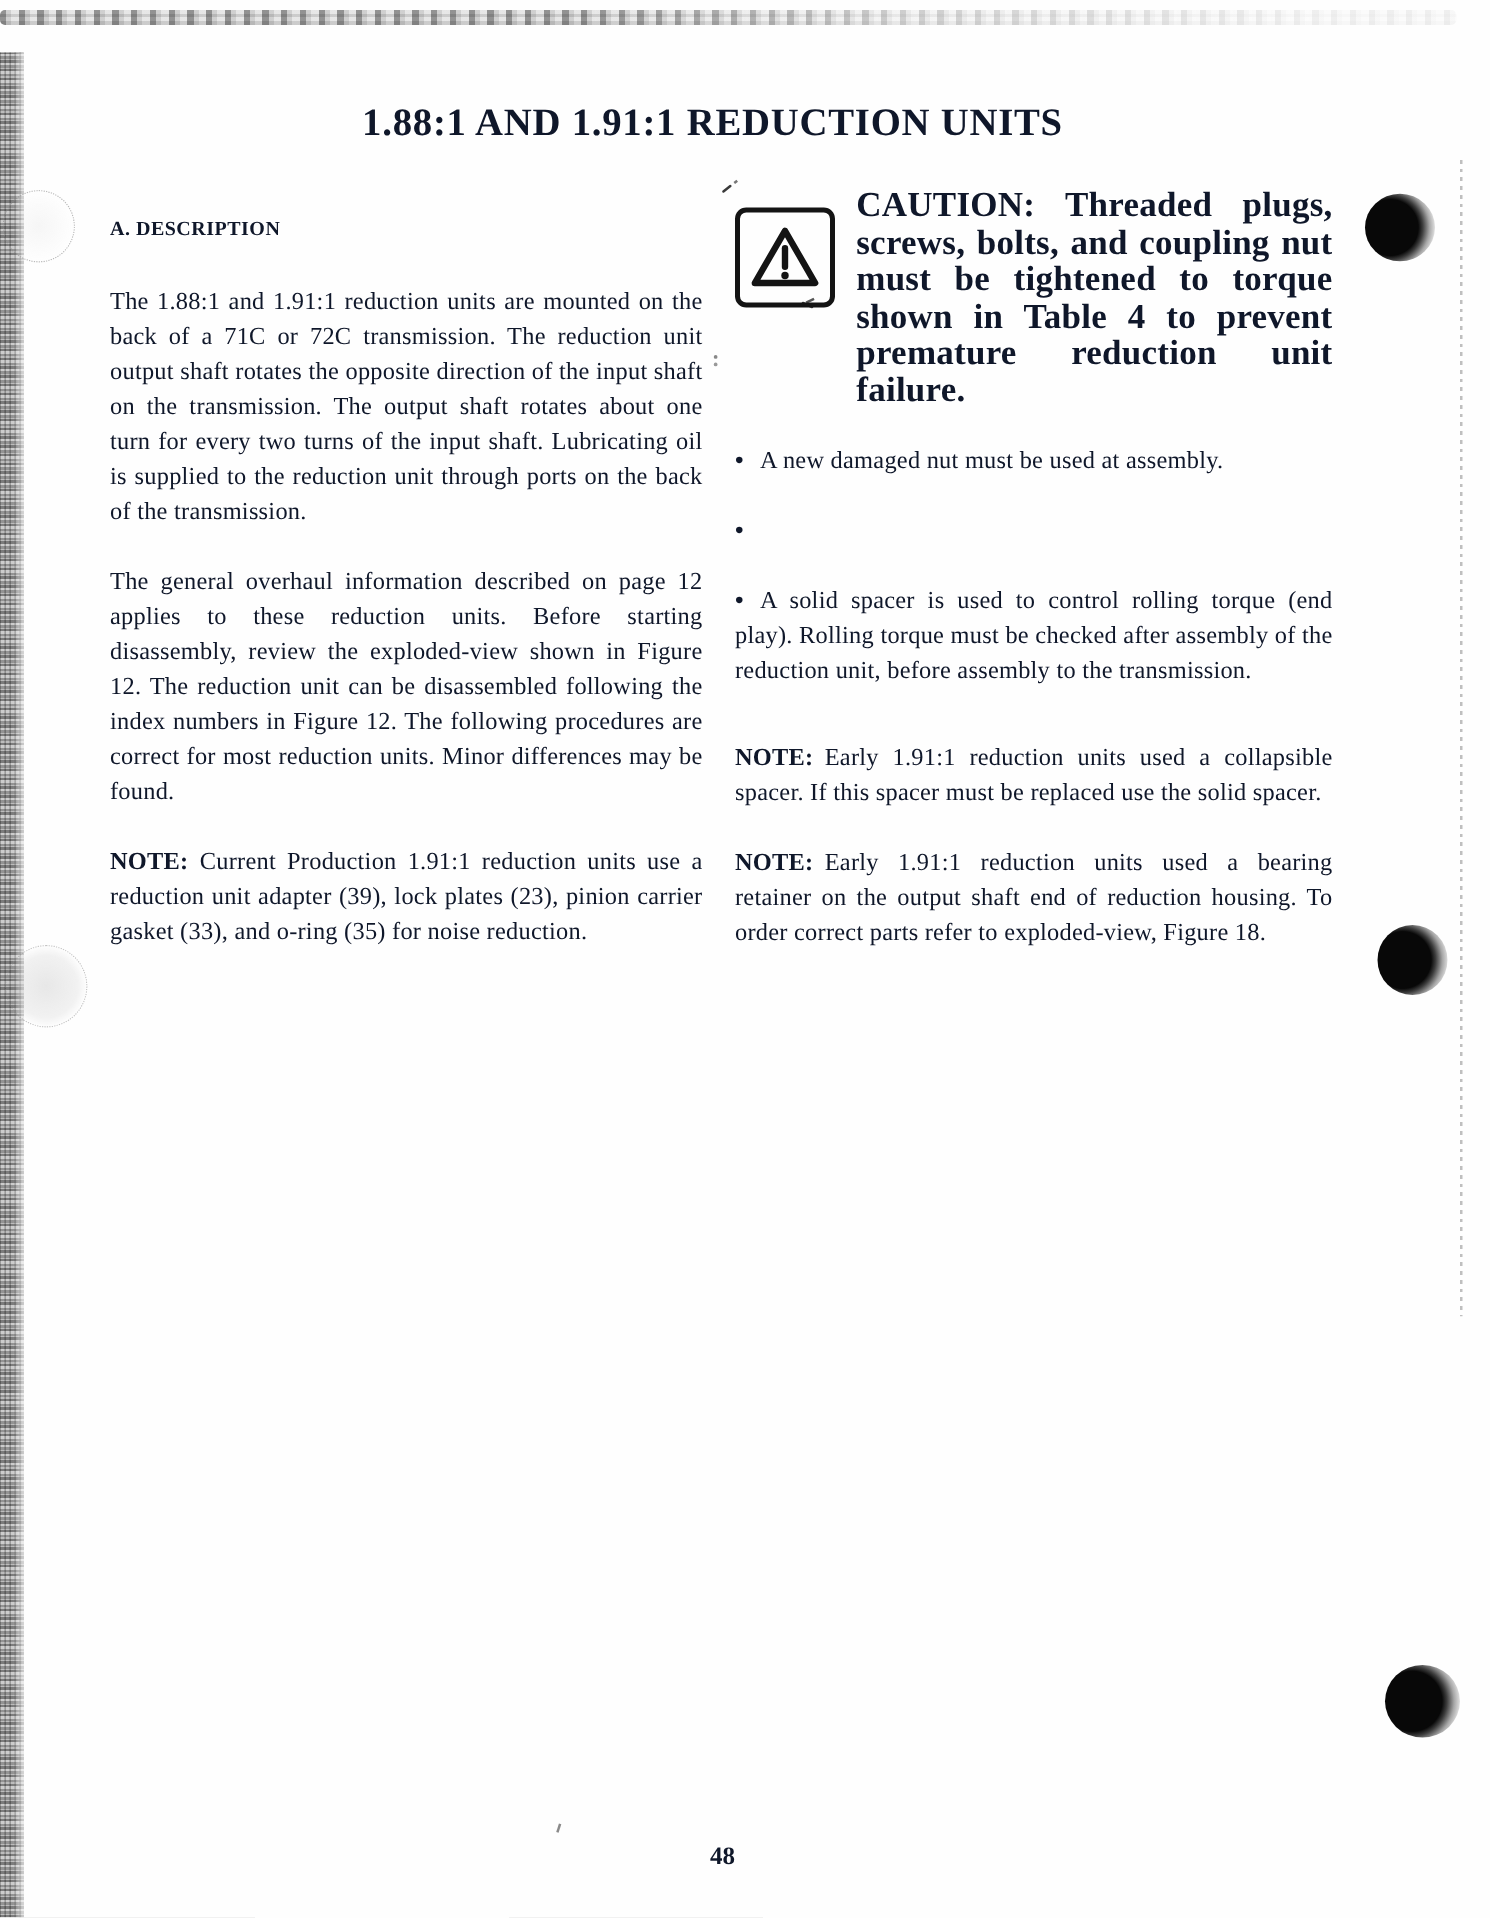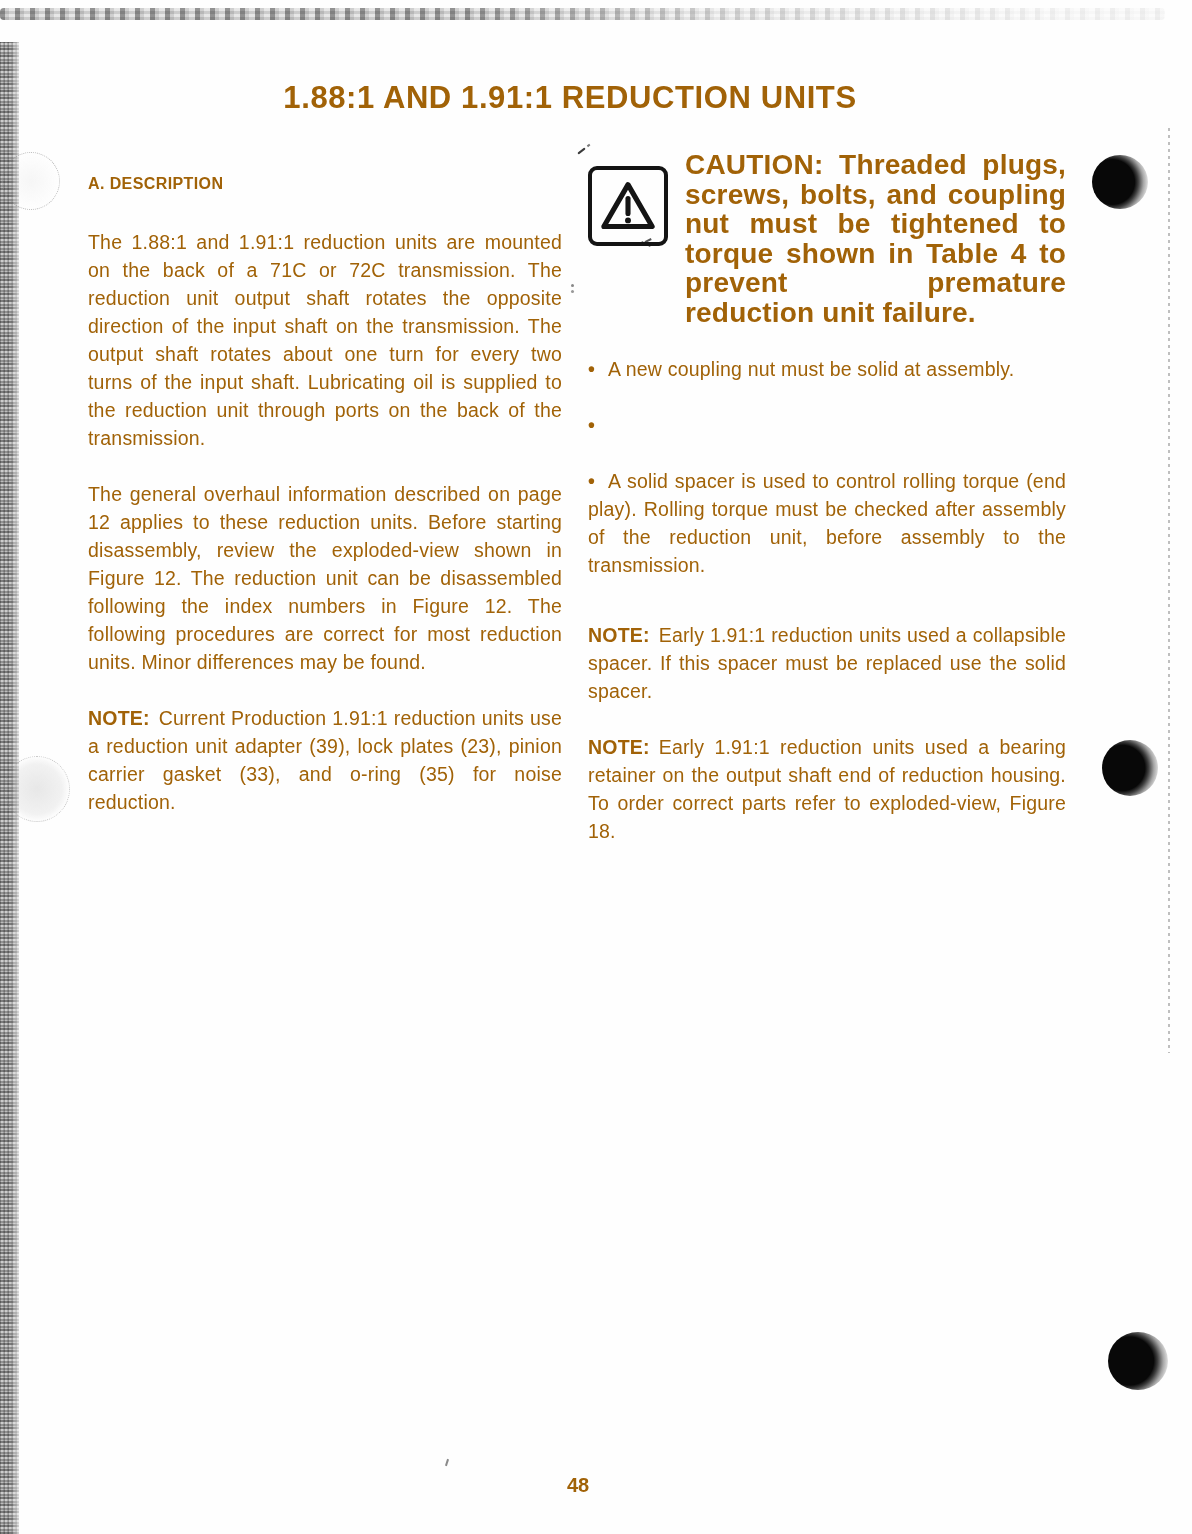--- a/index.html
+++ b/index.html
@@ -2,22 +2,22 @@
 <html><head>
 <meta charset="utf-8">
 <style>
   html,body{margin:0;padding:0;background:#e8e8e8;}
   #page{
     position:relative;
     width:1192px;height:1534px;
     margin:0 auto;
     background:#fefefe;
     overflow:hidden;
-    font-family:Liberation Sans, sans-serif;
-    color:#a16207;
+    font-family:Liberation Serif, serif;
+    color:#0f172a;
   }
   
   .title{
     position:absolute;top:80px;left:150px;width:840px;
     text-align:center;font-size:31px;font-weight:700;letter-spacing:.6px;
     white-space:nowrap;
   }
   .col{position:absolute;font-size:19.5px;line-height:28px;}
   .col-left{left:88px;top:170px;width:474px;}
   .col-right{left:588px;top:150px;width:478px;}
@@ -129,21 +129,21 @@
       <div class="caution-icon-box">
         <svg class="icon-svg" width="56" height="52" viewBox="0 0 60 56" aria-hidden="true">
           <path d="M30 5 L56 50 L4 50 Z" fill="none" stroke="#141414" stroke-width="5.5" stroke-linejoin="round"></path>
           <line x1="30" y1="20" x2="30" y2="36" stroke="#141414" stroke-width="5.5" stroke-linecap="round"></line>
           <circle cx="30" cy="43.5" r="3.2" fill="#141414"></circle>
         </svg>
       </div>
       <p class="caution-text">CAUTION: Threaded plugs, screws, bolts, and coupling nut must be tightened to torque shown in Table 4 to prevent premature reduction unit failure.</p>
     </div>
     <p class="para bullet">
-      <span class="dot"></span><span>A new coupling nut must be solid at assembly.</span>
+      <span class="dot"></span><span>A new damaged nut must be used at assembly.</span>
     </p>
     <p class="para bullet">
       <span class="dot"></span>
     </p>
     <p class="para bullet">
       <span class="dot"></span><span>A solid spacer is used to control rolling torque (end play). Rolling torque must be checked after assembly of the reduction unit, before assembly to the transmission.</span>
     </p>
     <p class="para" style="margin-top:42px;">
       <strong class="note-label">NOTE:</strong><span>Early 1.91:1 reduction units used a collapsible spacer. If this spacer must be replaced use the solid spacer.</span>
     </p>

